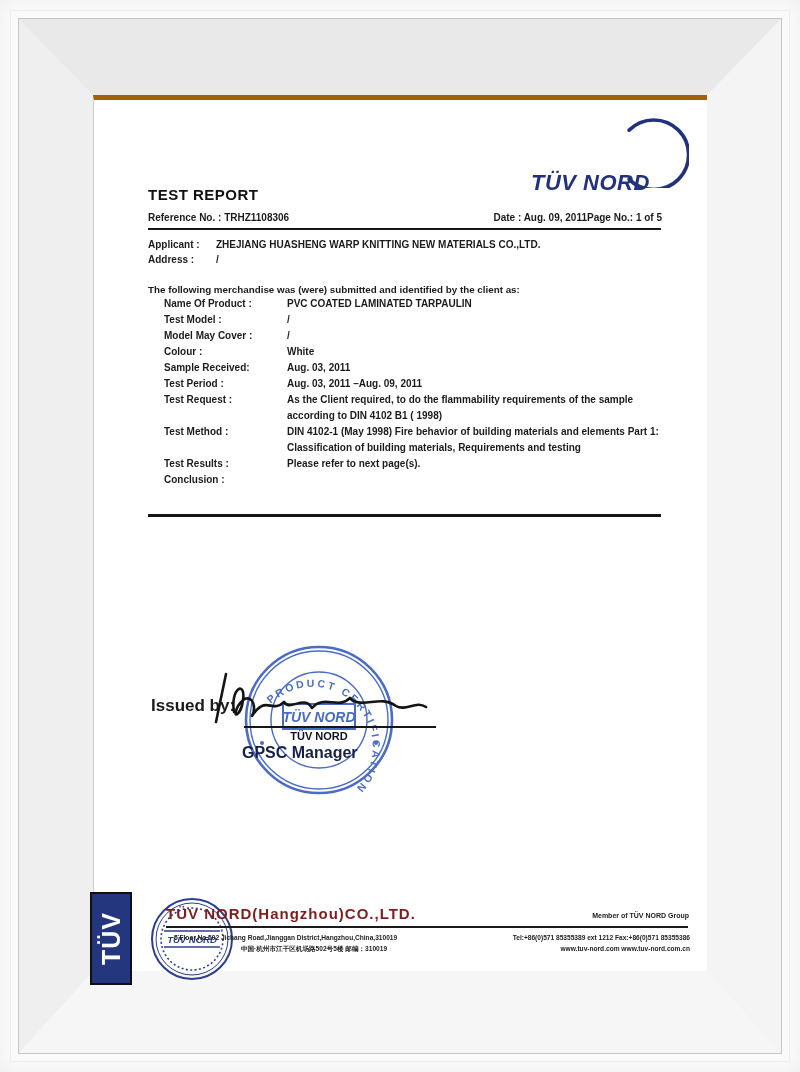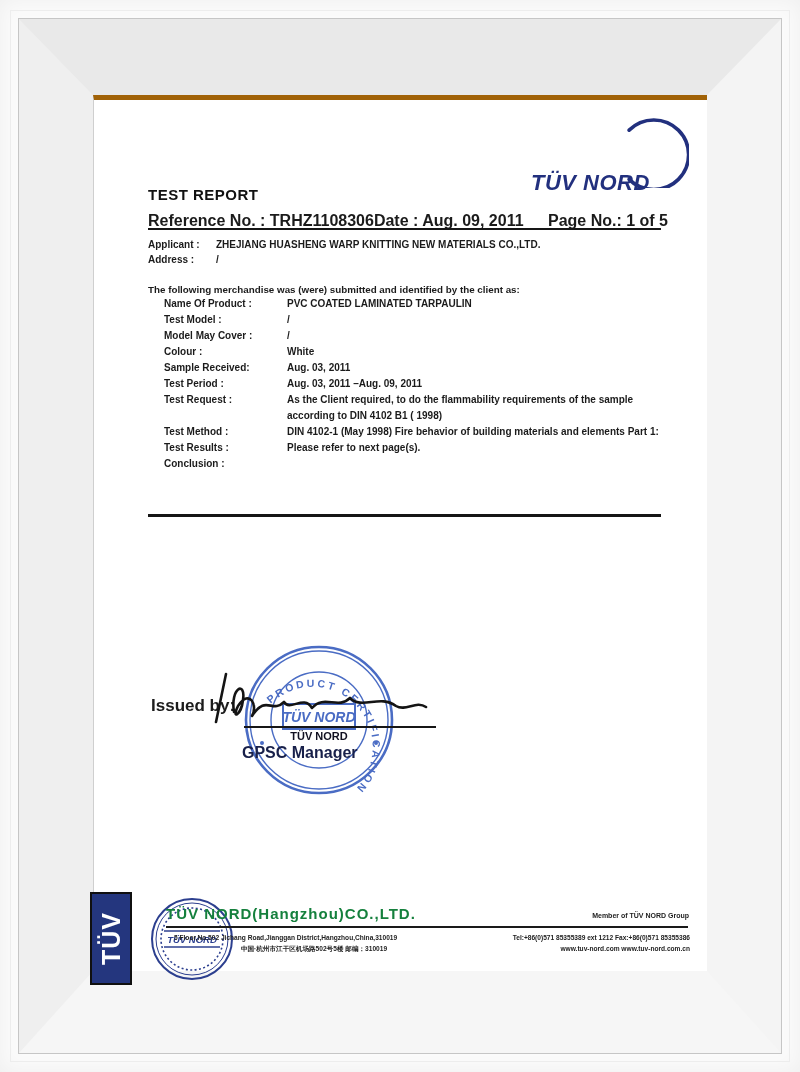--- a/index.html
+++ b/index.html
@@ -19,22 +19,22 @@
            border-top:5px solid #a16207; border-left:1px solid #cfcfcf; color:#1b1b1b; overflow:visible; }
 
   
   .logo { position:absolute; top:12px; right:14px; width:162px; height:86px; }
   .logo .arc { position:absolute; right:4px; top:0; }
   .brand-text { position:absolute; left:0; bottom:2px; font-size:22px; font-weight:800; font-style:italic;
                 color:#22307e; letter-spacing:0.5px; white-space:nowrap; }
 
   .title { position:absolute; left:54px; top:86px; font-size:15px; font-weight:800; letter-spacing:0.5px; color:#111; }
 
-  .refrow { position:absolute; left:54px; top:112px; width:520px; display:flex; font-size:16px; font-weight:700; white-space:nowrap; }
-  .refrow .c1 { width:243px; } .refrow .c2 { width:196px; } .refrow .c3 { flex:1; }
+  .refrow { position:absolute; left:54px; top:112px; width:520px; display:flex; font-size:10px; font-weight:700; white-space:nowrap; }
+  .refrow .c1 { width:243px; } .refrow .c2 { width:196px;text-align:right; } .refrow .c3 { flex:1; }
 
   .hr1 { position:absolute; left:54px; top:128px; width:513px; height:2px; background:#161616; }
   .hr2 { position:absolute; left:54px; top:414px; width:513px; height:2.5px; background:#161616; }
 
   .introrow { position:absolute; left:54px; width:516px; display:flex; font-size:10px; font-weight:700;justify-content:space-between; }
   .introrow .lbl { width:68px; flex:none; }
   .introrow .val { flex:1; white-space:nowrap; }
   .r-applicant { top:139px; } .r-address { top:154px; }
   .merchline { position:absolute; left:54px; top:184px; width:520px; font-size:9.8px; font-weight:700; white-space:nowrap; }
 
@@ -50,21 +50,21 @@
   .signature { position:absolute; left:106px; top:566px; }
   .sigline { position:absolute; left:150px; top:626px; width:192px; height:2px; background:#161616; }
   .sig-org   { position:absolute; left:148px; top:630px; width:154px; text-align:center; font-size:11px; font-weight:800; color:#101021; }
   .sig-role  { position:absolute; left:148px; top:644px; width:154px; text-align:left; font-size:16px; font-weight:700; color:#18204a; }
 
   
   .tuv-box { position:absolute; left:-4px; top:792px; width:42px; height:93px; background:#24367e;
              border:2px solid #101010; display:flex; align-items:center; justify-content:center; }
   .tuv-box span { transform:rotate(-90deg); color:#ffffff; font-weight:800; font-size:25px; letter-spacing:1px; }
   .footer-stamp { position:absolute; left:56px; top:797px; }
-  .company { position:absolute; left:72px; top:805px; font-size:15px; font-weight:800; letter-spacing:1px; color:#15803d; white-space:nowrap; }
+  .company { position:absolute; left:72px; top:805px; font-size:15px; font-weight:800; letter-spacing:1px; color:#7f1d1d; white-space:nowrap; }
   .member  { position:absolute; right:18px; top:812px; font-size:7px; font-weight:700; color:#222; }
   .footer-line { position:absolute; left:72px; top:826px; width:522px; height:1.5px; background:#1a1a1a; }
   .addr { position:absolute; left:80px; top:832px; width:516px; font-size:6.6px; font-weight:700; line-height:11px; color:#222; }
   .addr .row { display:flex; }
   .addr .l { width:280px; flex:none; }
   .addr .r { flex:1; text-align:right; }
   .addr .row2 .l { text-align:center; }
   .addr .row2 .r { text-align:right; }
 </style>
 </head>
@@ -142,20 +142,21 @@
         <div class="lbl">Test Request :</div>
         <div class="val">
           <div>As the Client required, to do the flammability requirements of the sample</div>
           <div>according to DIN 4102 B1 ( 1998)</div>
         </div>
       </div>
       <div class="drow">
         <div class="lbl">Test Method :</div>
         <div class="val">
           <div>DIN 4102-1 (May 1998) Fire behavior of building materials and elements Part 1:</div>
+          <div>Classification of building materials, Requirements and testing</div>
         </div>
       </div>
       <div class="drow">
         <div class="lbl">Test Results :</div>
         <div class="val">
             <div>Please refer to next page(s).</div>
           </div>
       </div>
       <div class="drow">
         <div class="lbl">Conclusion :</div>

